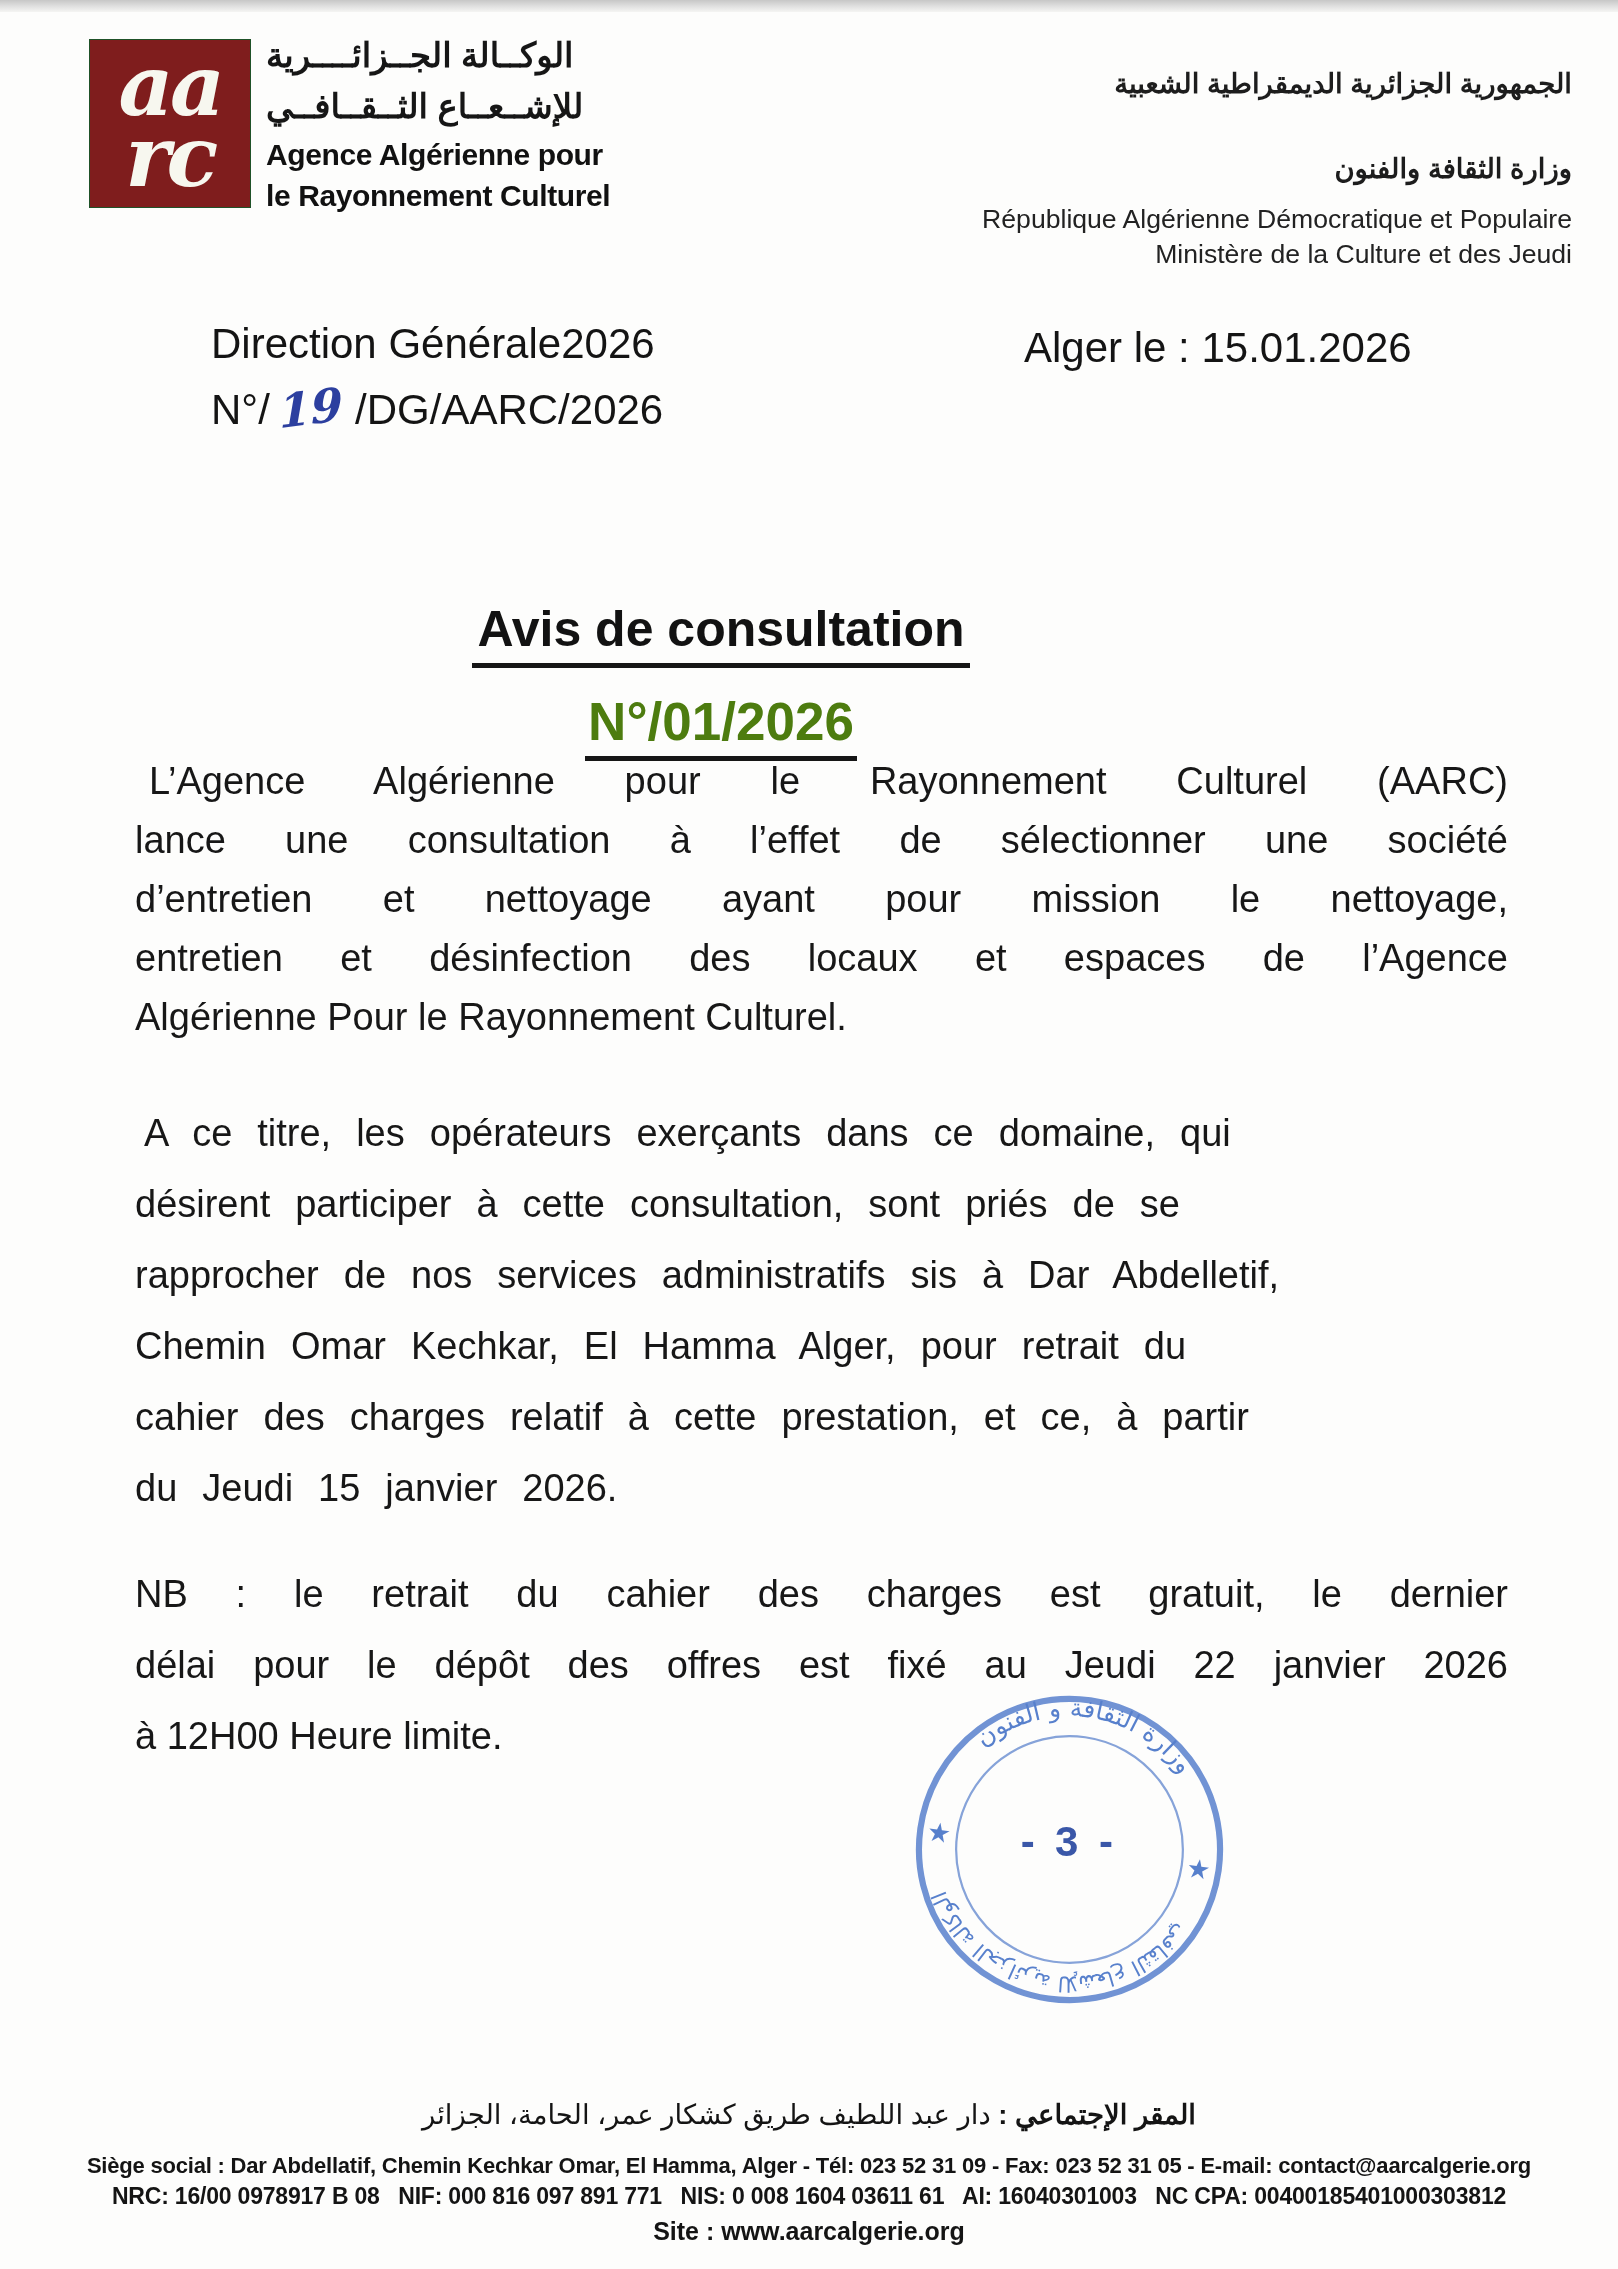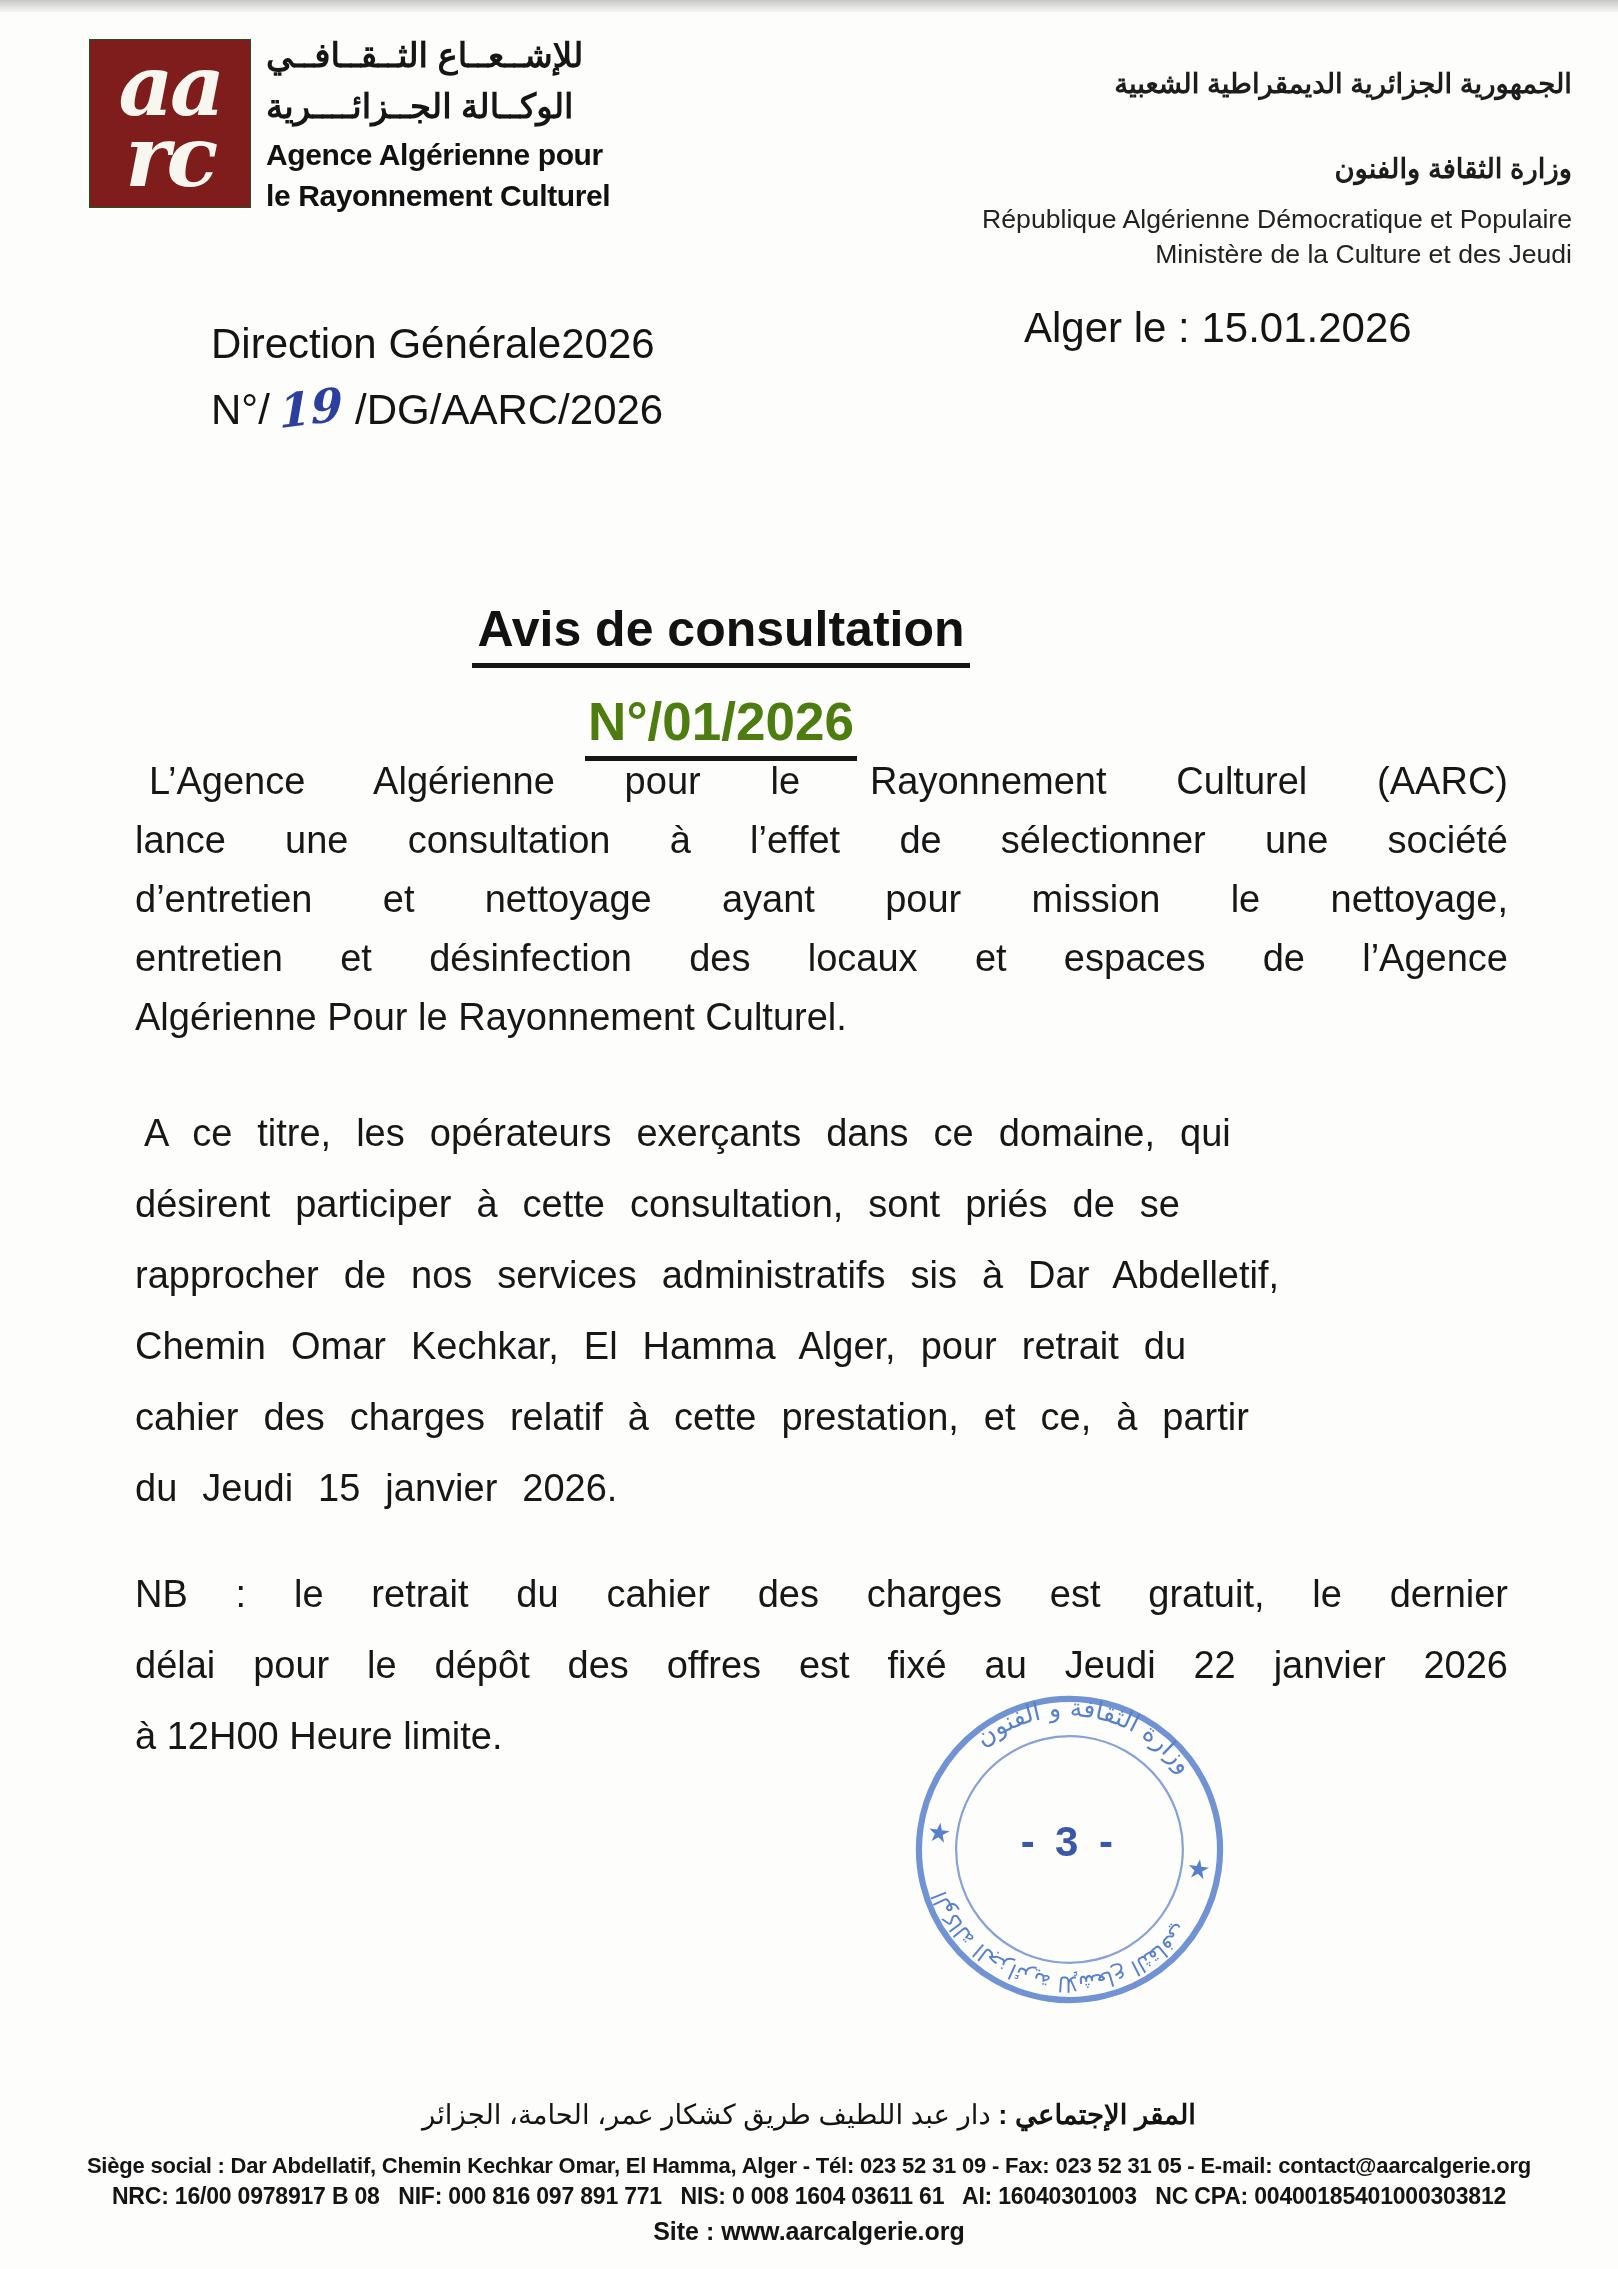--- a/index.html
+++ b/index.html
@@ -33,21 +33,21 @@
   .hdr-ar{font-size:27.5px;line-height:44px;font-weight:600;color:#1d1d1d;direction:rtl;margin-top:41px;}
   .hdr-fr{font-size:26.6px;line-height:35px;color:#222;}
   .hdr-fr.first{margin-top:10.6px;}
   
   .ref-block{position:absolute;left:211px;top:312px;font-size:42px;line-height:64px;color:#141414;}
   .handwritten{
     display:inline-block;color:#2c3f9f;font-family:"DejaVu Serif",serif;
     font-style:italic;font-size:46px;font-weight:600;
     transform:rotate(-7deg) skewX(-6deg);margin:0 12.4px 0 8.9px;
   }
-  .date-line{position:absolute;left:1024px;top:304px;font-size:42px;color:#141414;}
+  .date-line{position:absolute;left:1024px;top:324px;font-size:42px;color:#141414;}
   
   .title-wrap{position:absolute;left:0;top:600px;width:1442px;text-align:center;}
   .title-l1{display:inline-block;font-size:50px;font-weight:bold;letter-spacing:0px;
     border-bottom:5.3px solid #161616;padding:0 5.3px 5.3px 5.3px;color:#121212;}
   .title-l2{display:inline-block;font-size:53px;font-weight:bold;margin-top:23px;
     border-bottom:5.3px solid #161616;padding:0 3.5px 3.5px 3.5px;color:#4d7c0f;}
   
   .body-col{position:absolute;left:135px;top:752px;width:1373px;font-size:38px;color:#171717;}
   .jline{text-align:justify;text-align-last:justify;}
   .jline.last{text-align-last:left;}
@@ -78,22 +78,22 @@
 <body>
 
 <div class="page">
   <div class="scan-band"></div>
 
   <div class="logo-square">
     <div class="l1">aa</div>
     <div class="l2">rc</div>
   </div>
   <div class="logo-text">
+    <div class="logo-ar">الوكــالة الجــزائــــرية</div>
     <div class="logo-ar">للإشــعــاع الثــقــافــي</div>
-    <div class="logo-ar">الوكــالة الجــزائــــرية</div>
     <div class="logo-fr">Agence Algérienne pour</div>
     <div class="logo-fr">le Rayonnement Culturel</div>
   </div>
 
   <div class="hdr-right">
     <div class="hdr-ar">الجمهورية الجزائرية الديمقراطية الشعبية</div>
     <div class="hdr-ar">وزارة الثقافة والفنون</div>
     <div class="hdr-fr first">République Algérienne Démocratique et Populaire</div>
     <div class="hdr-fr">Ministère de la Culture et des Jeudi</div>
   </div>

